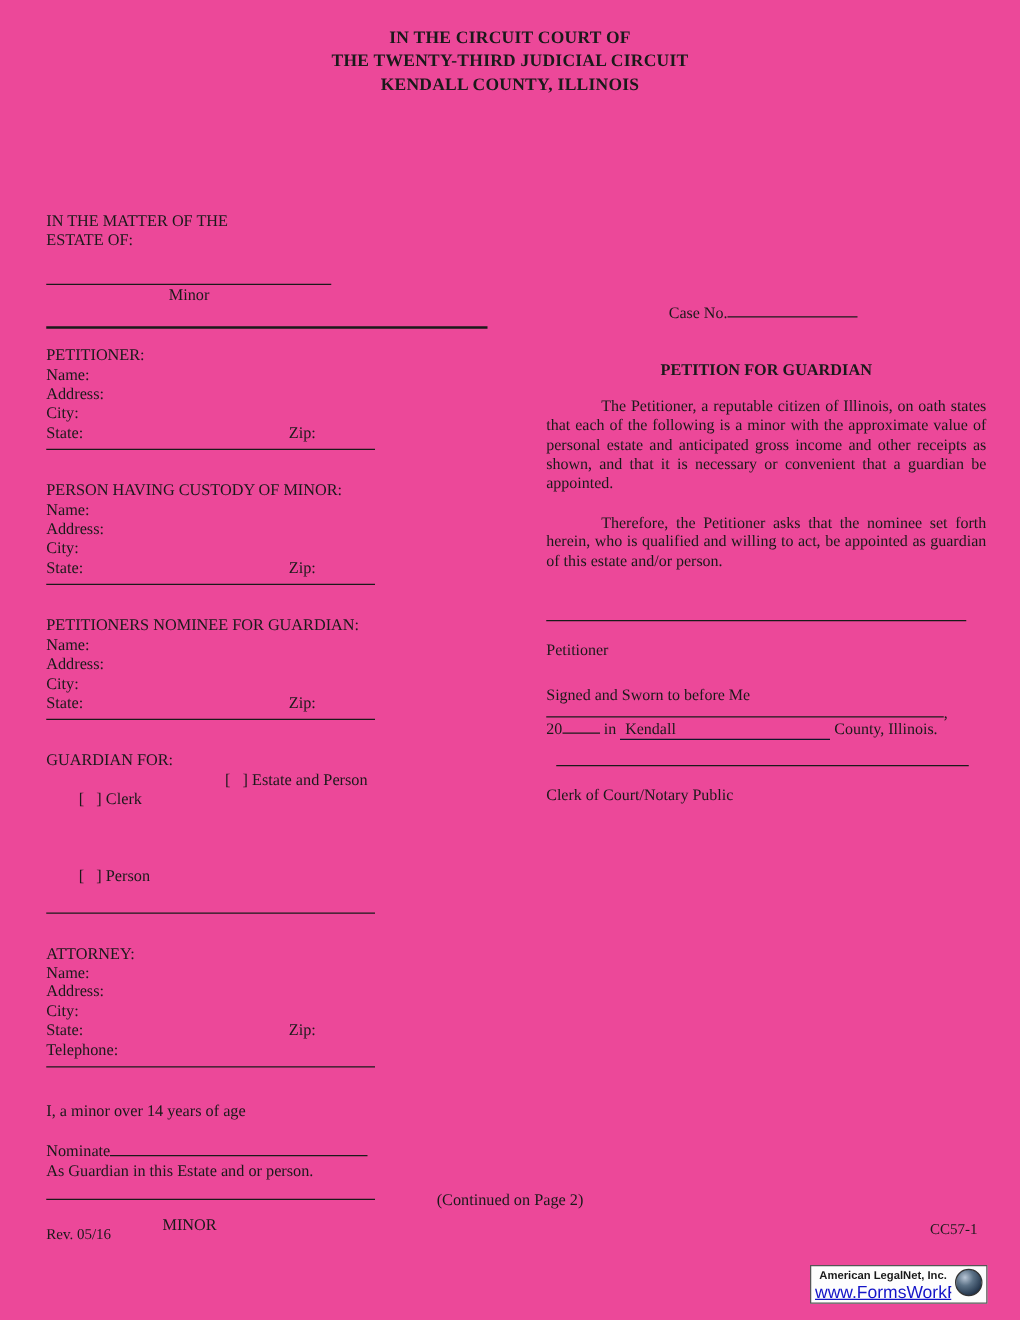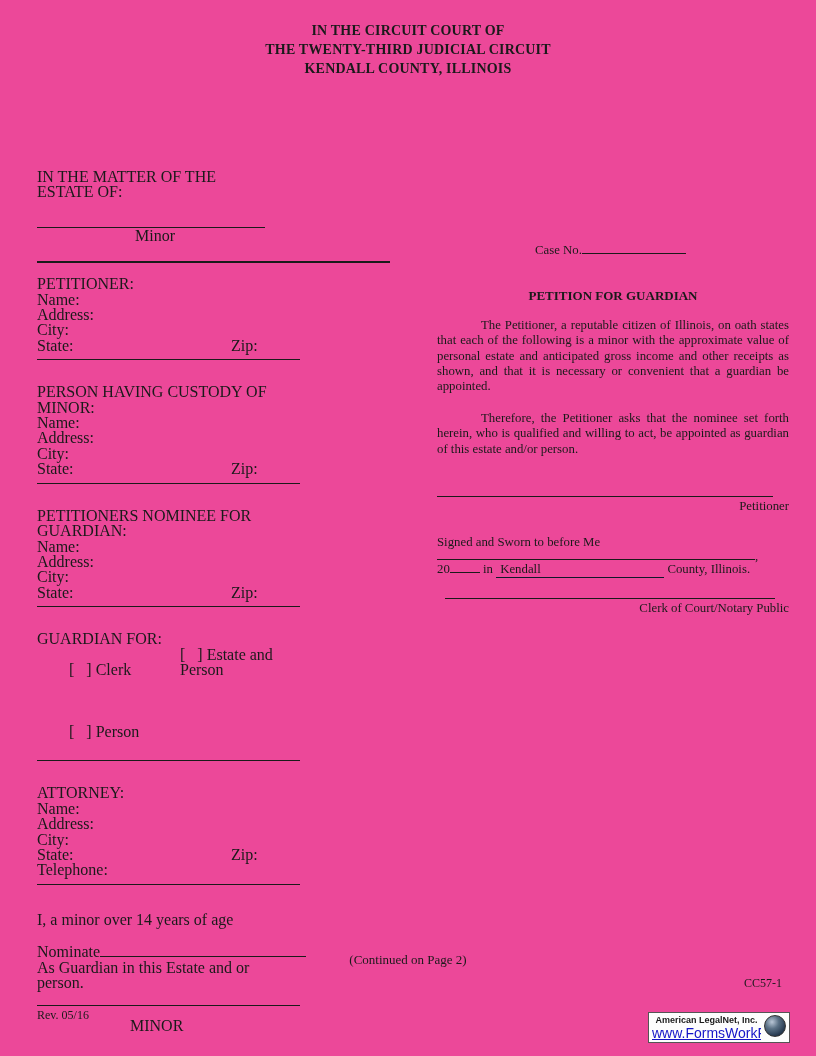--- a/index.html
+++ b/index.html
@@ -4,21 +4,21 @@
 <style>
   * { margin:0; padding:0; box-sizing:border-box; }
   html,body { background:#ffffff; }
   body { font-family:"Liberation Serif","DejaVu Serif",serif; }
   .page { position:relative; width:816px; height:1056px; background:#ec4899; color:#1a1a1a; overflow:hidden; }
 
   .header { position:absolute; top:21px; left:0; width:100%; text-align:center;
             font-weight:bold; font-size:14px; line-height:19px; letter-spacing:0.2px; }
 
   
-  .left-col { position:absolute; left:37px; top:169px; width:263px; font-size:16px; line-height:15.4px; }
+  .left-col { position:absolute; left:37px; top:169px; width:263px; font-size:13px; line-height:15.4px; }
   .blank-line { height:0; border-bottom:1px solid #1a1a1a; }
   .minor-name-line { width:228px; margin-top:27px; }
   .minor-label { margin-left:98px; }
   .long-rule { width:353px; border-bottom:2px solid #1a1a1a; margin-top:18px; }
   .section .heading { margin-top:24px; }
   .section.first .heading { margin-top:13px; }
   .rule { width:263px; border-bottom:1px solid #1a1a1a; margin-top:6px; }
   .state-zip { position:relative; }
   .state-zip .zip { position:absolute; left:194px; top:0; }
   .cb-row { position:relative; white-space:pre-wrap; }
@@ -31,32 +31,32 @@
   .minor-sig-label { margin-left:93px; margin-top:12px; }
 
   
   .right-col { position:absolute; left:437px; top:243px; width:352px; font-size:12.8px; line-height:15.4px; }
   .case-row { margin-left:98px; white-space:nowrap; }
   .case-blank { width:104px; }
   .doc-title { text-align:center; font-weight:bold; font-size:13px; margin-top:30px; }
   .para { text-align:justify; text-indent:44px; margin-top:14px; }
   .para + .para { margin-top:16px; }
   .sig-rule { width:336px; border-bottom:1px solid #1a1a1a; margin-top:39px; }
-  .center-label { text-align:right; margin-top:2px;font-family:Liberation Serif, serif; }
+  .center-label { text-align:left; margin-top:16px;font-family:Liberation Serif, serif; }
   .sworn-line { margin-top:21px; }
   .sworn-blank-row { height:13px; margin-top:-2px; white-space:nowrap; }
   .sworn-blank { width:318px; height:8px; }
   .date-row { white-space:nowrap; }
   .year-blank { width:30px; }
   .county { display:inline-block; border-bottom:1px solid #0f172a; width:168px; padding-left:4px; }
   .clerk-rule { width:330px; border-bottom:1px solid #1a1a1a; margin-top:20px; margin-left:8px; }
 
   
   .continued { position:absolute; top:952px; left:0; width:100%; text-align:center; font-size:13px; }
-  .rev { position:absolute; left:37px; top:1008px; font-size:12px; }
+  .rev { position:absolute; left:37px; top:980px; font-size:12px; }
   .form-no { position:absolute; left:744px; top:976px; font-size:12px; }
   .legalnet-box { position:absolute; left:648px; top:1012px; width:142px; height:31px;
                   border:1px solid #555; background:#fdfdfd;
                   display:flex; align-items:flex-start; gap:3px; padding:2px 3px; }
   .legalnet-text { flex:1 1 auto; text-align:center; overflow:hidden; }
   .legalnet-company { font-family:"Liberation Sans","DejaVu Sans",sans-serif; font-size:9px; font-weight:bold; white-space:nowrap; }
   .legalnet-url { font-family:Liberation Sans, sans-serif; font-size:14px; color:#1414c8;
                   text-decoration:underline; display:block; white-space:nowrap; cursor:pointer; }
   .globe { width:22px; height:22px; border-radius:50%; flex:0 0 auto; border:1px solid #333;
            background:radial-gradient(circle at 35% 30%, #b9c6d6 0%, #5b7186 35%, #24364d 75%, #101d2e 100%); }

